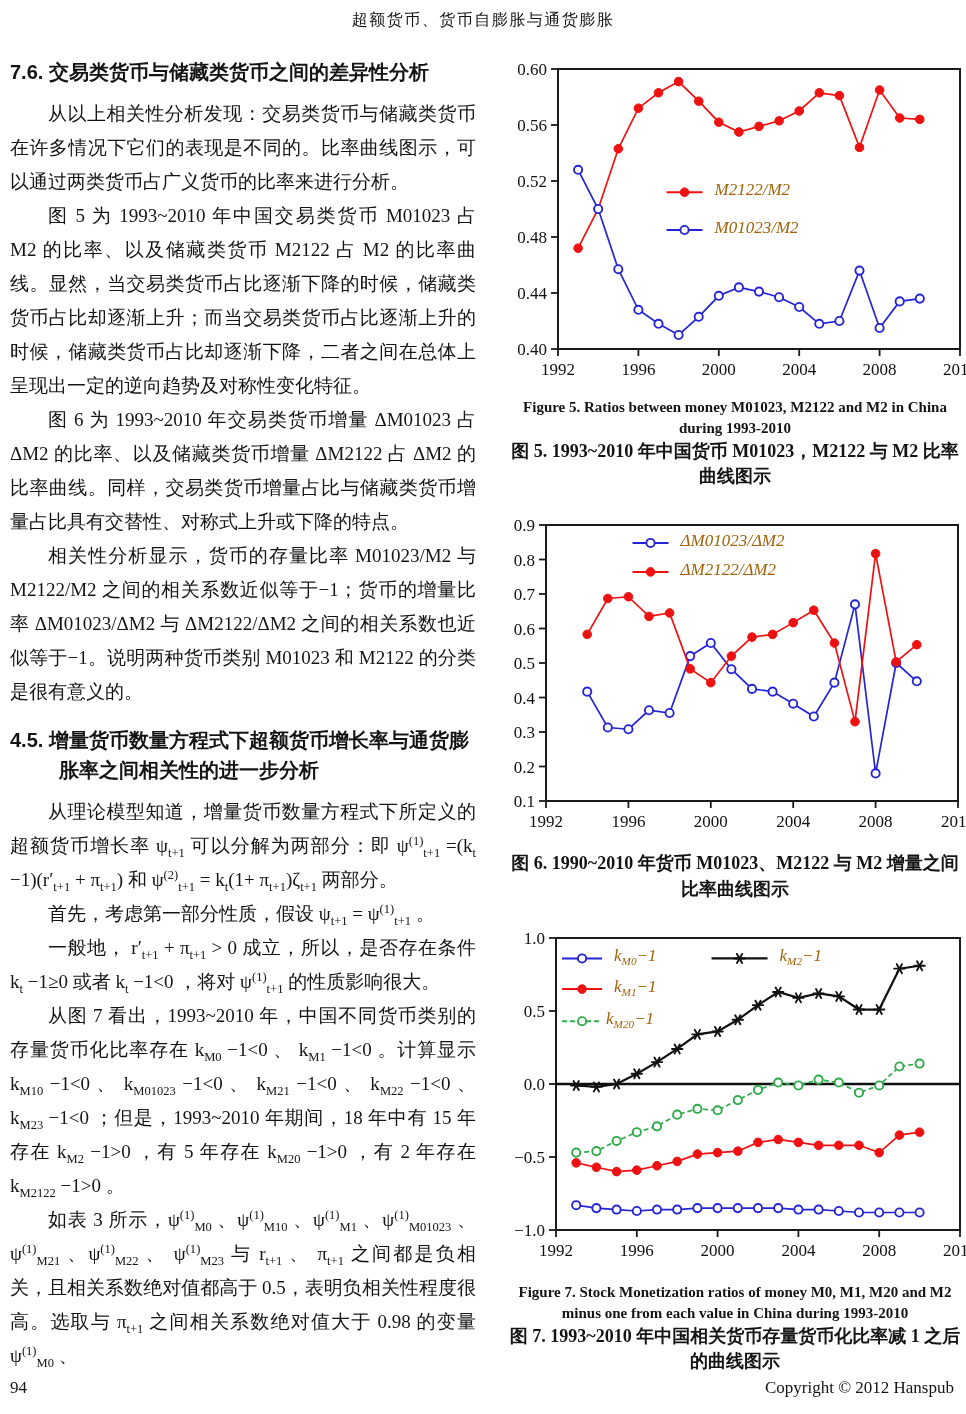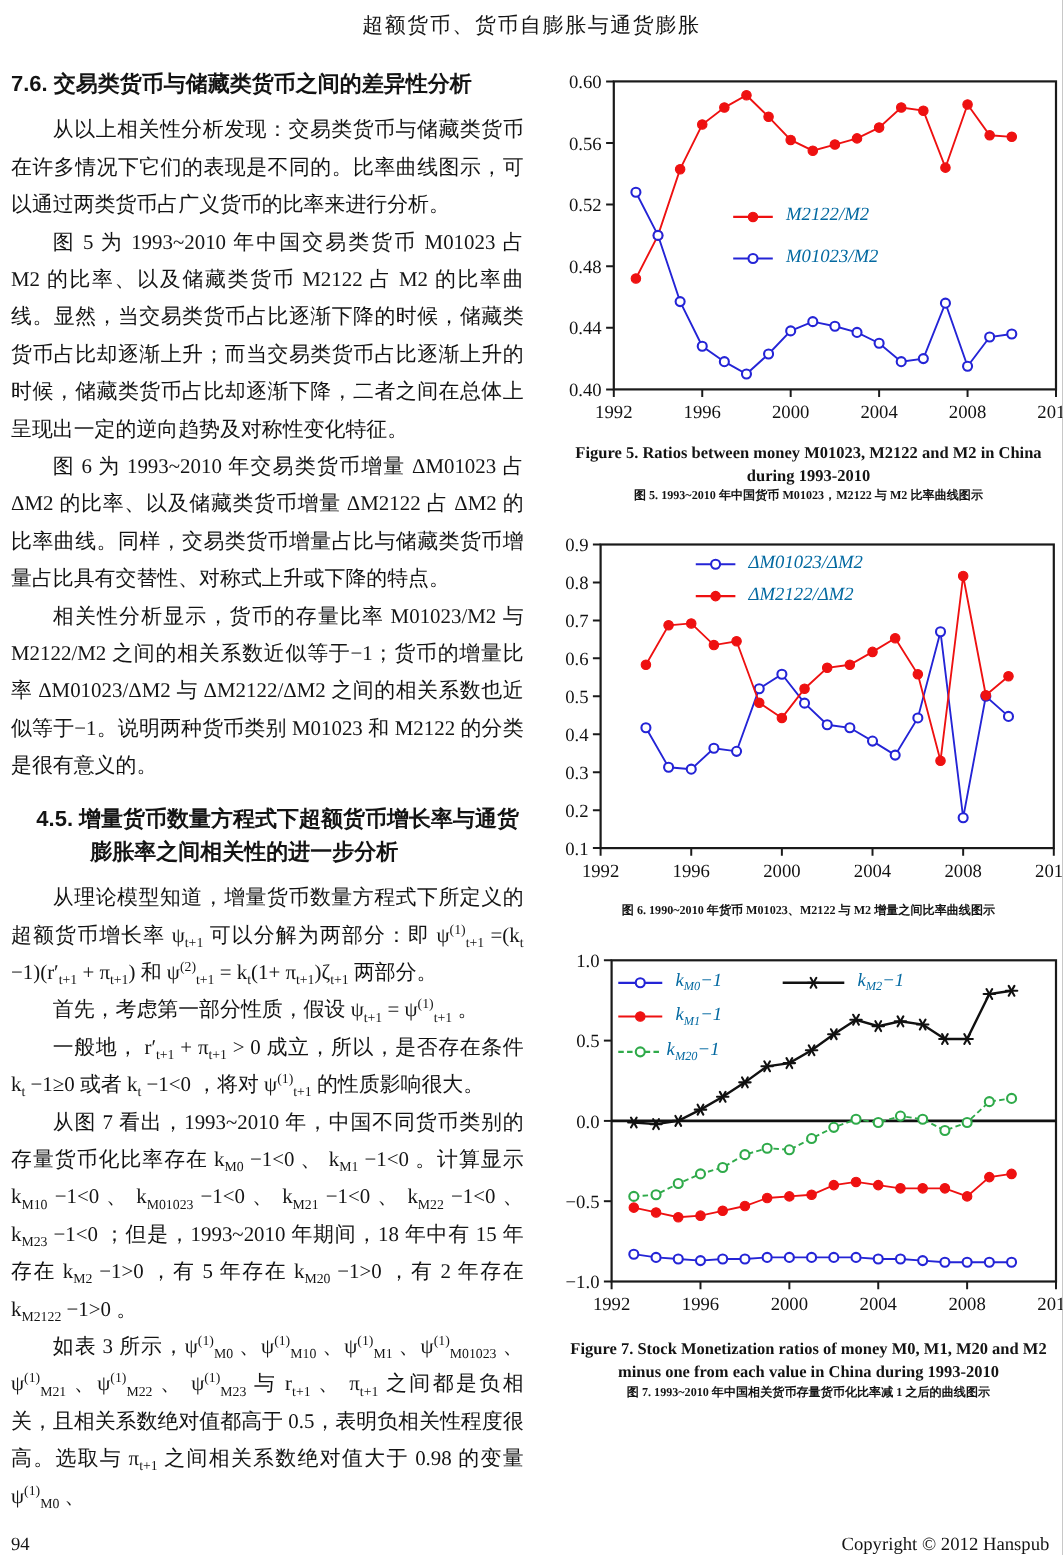--- a/index.html
+++ b/index.html
@@ -1,42 +1,42 @@
 <!DOCTYPE html>
 <html><head>
 <meta charset="utf-8">
 <style>
   html,body{margin:0;padding:0;background:#9a9a9a;}
   .page{
     width:966px;height:1414px;margin:0 auto;background:#fff;color:#141414;
     position:relative;overflow:hidden;
     font-family:"Liberation Serif","DejaVu Serif",serif;
   }
-  .header{text-align:center;padding-top:10px;font-size:19px;letter-spacing:1.5px;}
+  .header{text-align:center;padding-top:10px;font-size:16px;letter-spacing:1.5px;}
   .columns{display:flex;padding:24px 6px 0 10px;}
   .col-left{flex:0 0 466px;width:466px;}
   .col-right{flex:1;padding-left:24px;}
   h2.sec{
     font-family:"Liberation Sans","DejaVu Sans",sans-serif;
     font-weight:bold;font-size:20px;line-height:1.5;
     margin:2px 0 10px 0;
     text-indent:-2.45em;padding-left:2.45em;
   }
-  h2.sec45{margin-top:16px;margin-left:23px;}
+  h2.sec45{margin-top:16px;}
   p.para{font-size:19px;line-height:1.79;text-align:justify;text-indent:2em;margin:0;}
   sub,sup{font-size:66%;line-height:0;}
   .figure{margin:0;}
   .chart-box{position:relative;}
   .fig-gap1{margin-top:26px;}
   .fig-gap2{margin-top:20px;}
   .caption{font-weight:bold;text-align:center;line-height:1.4;margin-top:4px;padding:0 6px;}
   .caption .en{font-size:15px;}
-  .caption .zh{font-size:11px;}
-  .legend-label{position:absolute;font-style:italic;font-size:17px;white-space:nowrap;color:#0369a1;}
-  .footer{position:absolute;bottom:0;left:10px;right:12px;display:flex;justify-content:space-between;font-size:17px;text-align:right;}
+  .caption .zh{font-size:18px;}
+  .legend-label{position:absolute;font-style:italic;font-size:17px;white-space:nowrap;color:#a16207;}
+  .footer{position:absolute;bottom:16px;left:10px;right:12px;display:flex;justify-content:space-between;font-size:17px;text-align:right;}
 </style>
 </head>
 <body>
 
 <div class="page">
 
   <div class="header">超额货币、货币自膨胀与通货膨胀</div>
 
   <div class="columns">
 

